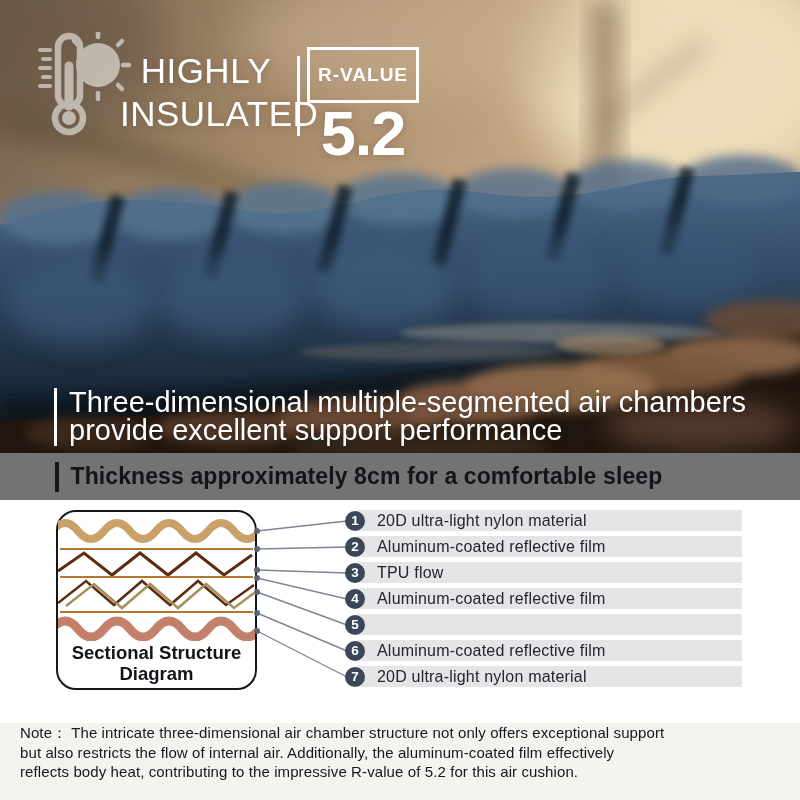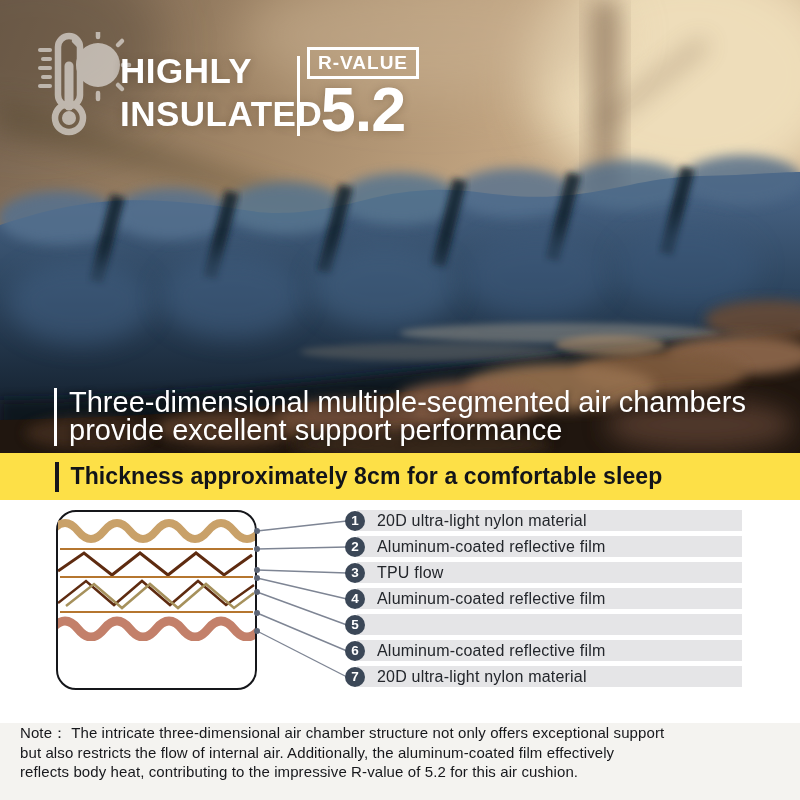--- a/index.html
+++ b/index.html
@@ -5,35 +5,35 @@
   html,body{margin:0;padding:0;background:#fff;}
   .page{
     position:relative;width:800px;height:800px;overflow:hidden;background:#fff;
     font-family:"Liberation Sans","DejaVu Sans",sans-serif;
   }
   
   .photo{position:relative;width:800px;height:453px;overflow:hidden;background:#a58a6c;}
   .photo svg.photo-art{position:absolute;top:0;left:0;width:800px;height:453px;}
   .title-block{position:absolute;top:0;left:0;width:460px;height:160px;}
   .icon-thermo{position:absolute;left:34px;top:32px;opacity:.55;}
-  .title-text{position:absolute;left:120px;top:49px;width:172px;text-align:left;color:#fff;
-    font-weight:bold;font-size:35px;line-height:43px;letter-spacing:.5px;
+  .title-text{position:absolute;left:120px;top:49px;width:172px;text-align:center;color:#fff;
+    font-weight:normal;font-size:35px;line-height:43px;letter-spacing:.5px;
     text-shadow:0 1px 8px rgba(60,40,20,.25);}
   .title-sep{position:absolute;left:297px;top:56px;width:3px;height:80px;background:#fff;}
   .rvalue-block{position:absolute;left:307px;top:47px;text-align:center;color:#fff;}
-  .rvalue-box{display:inline-block;border:3px solid #fff;padding:2px 8px;font-size:19px;
+  .rvalue-box{display:inline-block;border:3px solid #fff;padding:14px 8px;font-size:19px;
     font-weight:bold;letter-spacing:1px;}
   .rvalue-num{font-size:63px;font-weight:bold;line-height:56px;letter-spacing:-1px;margin-top:2px;
     text-shadow:0 1px 8px rgba(60,40,20,.25);}
   .photo-caption{position:absolute;left:54px;top:388px;display:flex;}
   .caption-bar{width:3px;height:58px;background:#fff;flex:none;}
   .caption-text{margin-left:12px;color:#fff;font-size:29px;line-height:28px;font-weight:400;
     text-shadow:0 1px 6px rgba(0,0,0,.4);}
   
-  .thickness{position:relative;width:800px;height:47px;background:#fde047;display:flex;align-items:center;}
+  .thickness{position:relative;width:800px;height:47px;background:#737373;display:flex;align-items:center;}
   .thickness-bar{width:3.5px;height:30px;background:#15161a;margin-left:55px;flex:none;}
   .thickness-text{margin-left:12px;font-size:23px;font-weight:600;color:#121419;letter-spacing:.1px;}
   
   .diagram{position:relative;width:800px;height:223px;background:#fff;}
   .diagram-box{position:absolute;left:56px;top:10px;width:197px;height:175px;
     border:2.5px solid #15161a;border-radius:20px;background:#fff;padding-top:1px;}
   .diagram-box svg{display:block;margin:0 auto;}
   .diagram-label{margin-top:1px;text-align:center;font-size:18.5px;line-height:21px;
     font-weight:bold;color:#121419;}
   .leaders{position:absolute;left:0;top:0;width:800px;height:223px;pointer-events:none;}
@@ -200,20 +200,24 @@
           <path d="M2 64 H195" stroke="#b5762f" stroke-width="2"></path>
 
           <path d="M0 90 L28 68 L56 92 L84 68 L112 92 L140 68 L168 92 L196 72" stroke="#5e2b10" stroke-width="2.5"></path>
           <path d="M8 93 L36 71 L64 95 L92 71 L120 95 L148 71 L176 95 L196 80" stroke="#a6915c" stroke-width="2.5"></path>
 
           <path d="M2 99 H195" stroke="#b5762f" stroke-width="2"></path>
 
           <path d="M-6 116 Q7 100 20 116 T46 116 T72 116 T98 116 T124 116 T150 116 T176 116 T202 116" stroke="#c3806a" stroke-width="9" stroke-linecap="round"></path>
         </g>
       </svg>
+      <div class="diagram-label">
+        <div>Sectional Structure</div>
+        <div>Diagram</div>
+      </div>
     </div>
 
     <svg class="leaders" viewBox="0 0 800 223">
       <g stroke="#7e8594" stroke-width="1.4">
         <line x1="257" y1="31" x2="347" y2="21"></line>
         <line x1="257" y1="49" x2="347" y2="47"></line>
         <line x1="257" y1="70" x2="347" y2="73"></line>
         <line x1="257" y1="78" x2="347" y2="99"></line>
         <line x1="257" y1="92" x2="347" y2="125"></line>
         <line x1="257" y1="113" x2="347" y2="151"></line>

